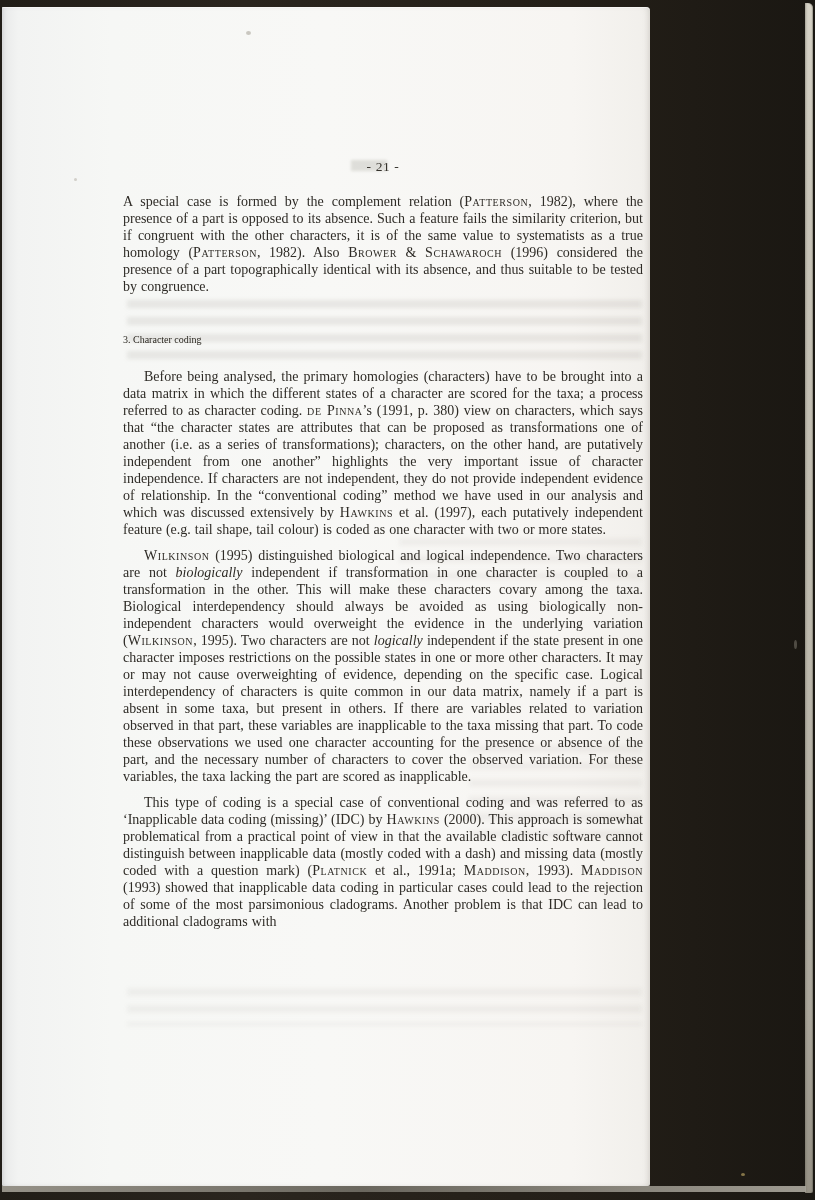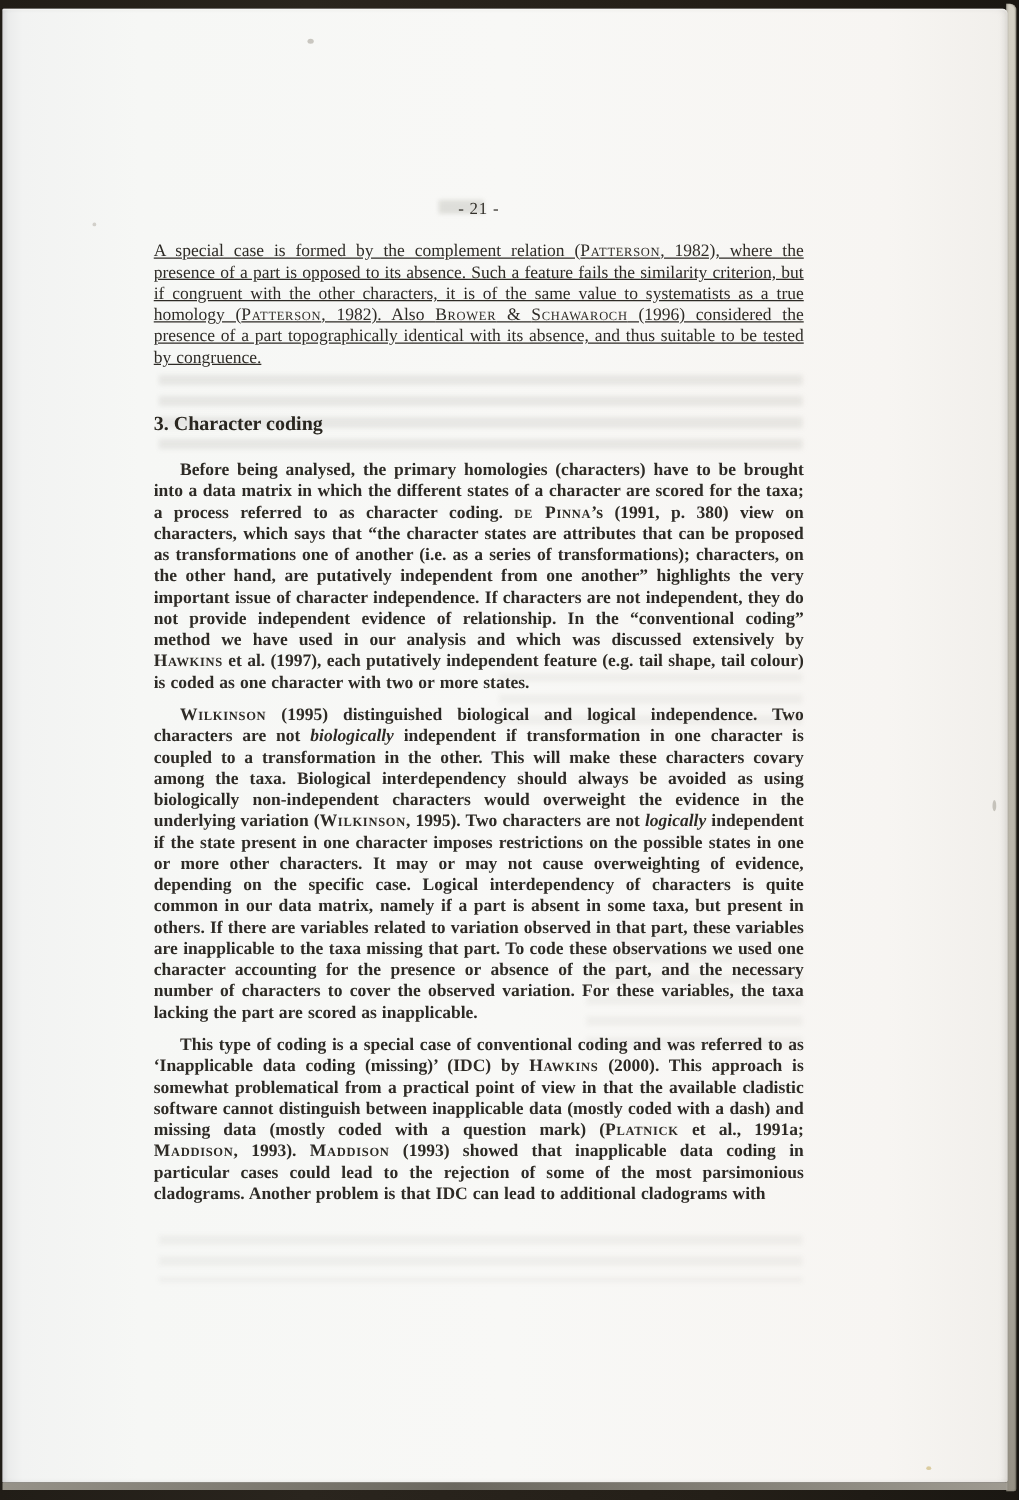--- a/index.html
+++ b/index.html
@@ -11,44 +11,44 @@
   }
   
   .stack-edge {
     position:absolute; top:3px; right:2px; width:8px; height:1190px;
     background:linear-gradient(180deg,#d6d2c6 0%, #c7c3b7 18%, #bcb8ac 55%, #aaa69b 85%, #969185 100%);
     border-radius:0 5px 2px 0;
     box-shadow:inset 2px 0 2px -1px rgba(90,86,76,.4), inset -1px 0 1px rgba(60,56,48,.35);
   }
   
   .page {
-    position:absolute; left:2px; top:7px; width:804px; height:1179px;
+    position:absolute; left:2px; top:7px; width:648px; height:1179px;
     background:linear-gradient(90deg,#e8e9e9 0px,#f2f3f2 16px,#f6f7f5 110px,#f8f8f6 50%,#f7f5f2 88%,#f1efeb 100%);
     border-radius:1px 4px 2px 1px;
     box-shadow:inset 0 1px 1px rgba(255,255,255,.6), inset -4px 0 7px -4px rgba(110,104,92,.35), inset 3px 0 5px -3px rgba(120,120,125,.35);
   }
   
   .bottom-edge {
     position:absolute; left:2px; bottom:8px; width:804px; height:6px;
     background:linear-gradient(90deg, rgba(156,152,142,.95), rgba(118,115,106,.85) 45%, rgba(165,161,151,.95));
   }
   .content { position:absolute; left:121px; top:151px; width:520px; z-index:2; }
   .pageno {
     margin:0; text-align:center; font-size:13.5px; line-height:17px;
     letter-spacing:.6px; color:#34312b;
   }
   .blocks { margin:0; }
   .para {
     margin:0; font-size:14px; line-height:17px; text-align:justify;
     color:#2e2b26; word-spacing:.04em;
   }
-  .para.indent { text-indent:21px;font-weight:bold; }
-  .blocks .para:first-child { margin-top:18px;text-decoration:underline; }
+  .para.indent { text-indent:21px; }
+  .blocks .para:first-child { margin-top:18px; }
   .heading {
-    margin:35px 0 0 0; font-size:16px; line-height:20px; font-weight:bold;
+    margin:35px 0 0 0; font-size:10px; line-height:20px; font-weight:normal;
     color:#29261f;
   }
   .heading + .para { margin-top:18px; }
   .para + .para { margin-top:9px; }
   .blocks p:last-child { }
   .sc { font-variant:small-caps; letter-spacing:.04em; }
   .i  { font-style:italic; }
   
   .ghost {
     position:absolute; z-index:1; filter:blur(2px); pointer-events:none;

